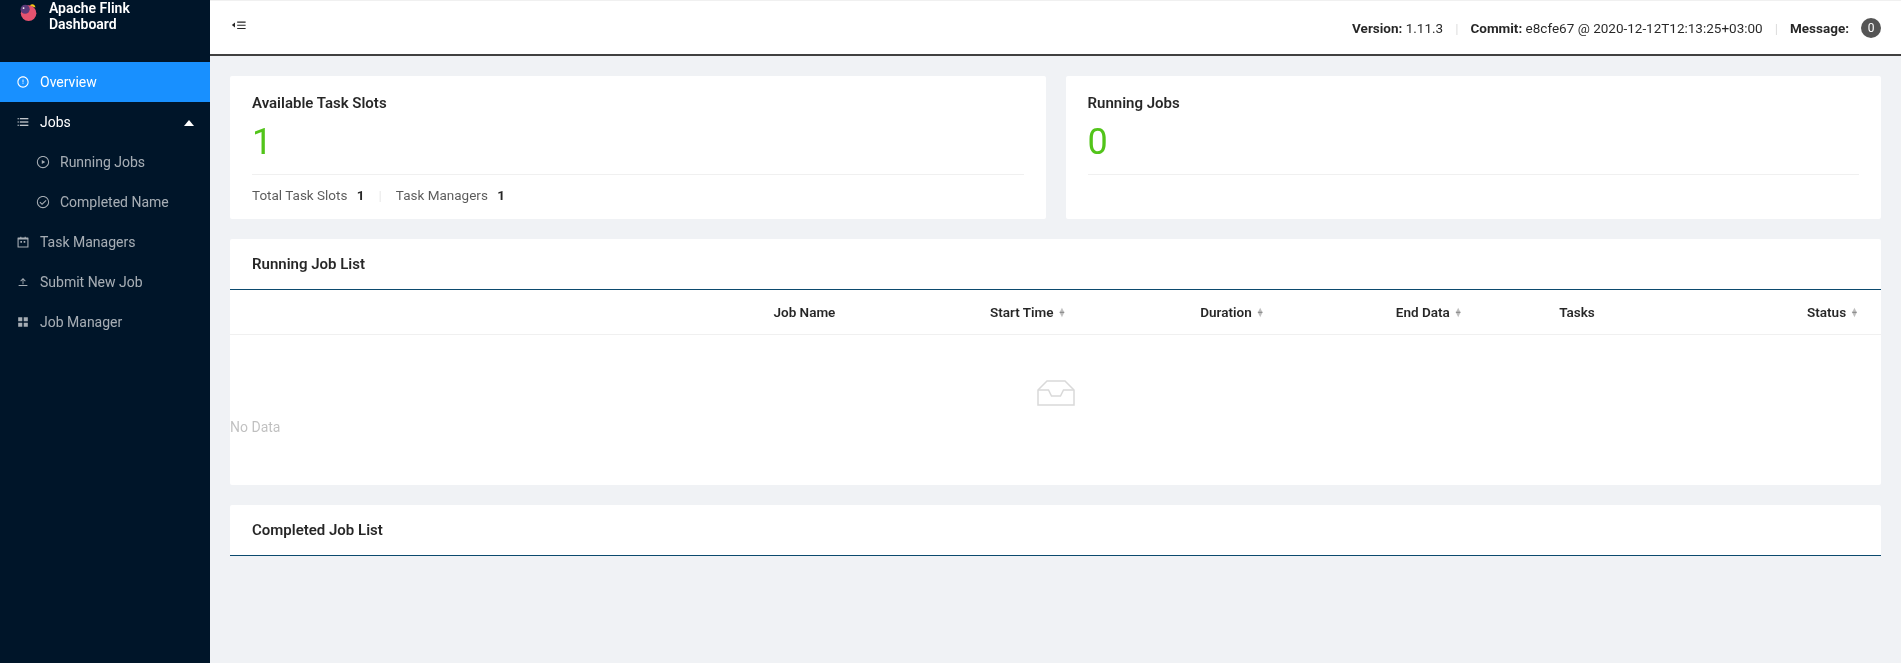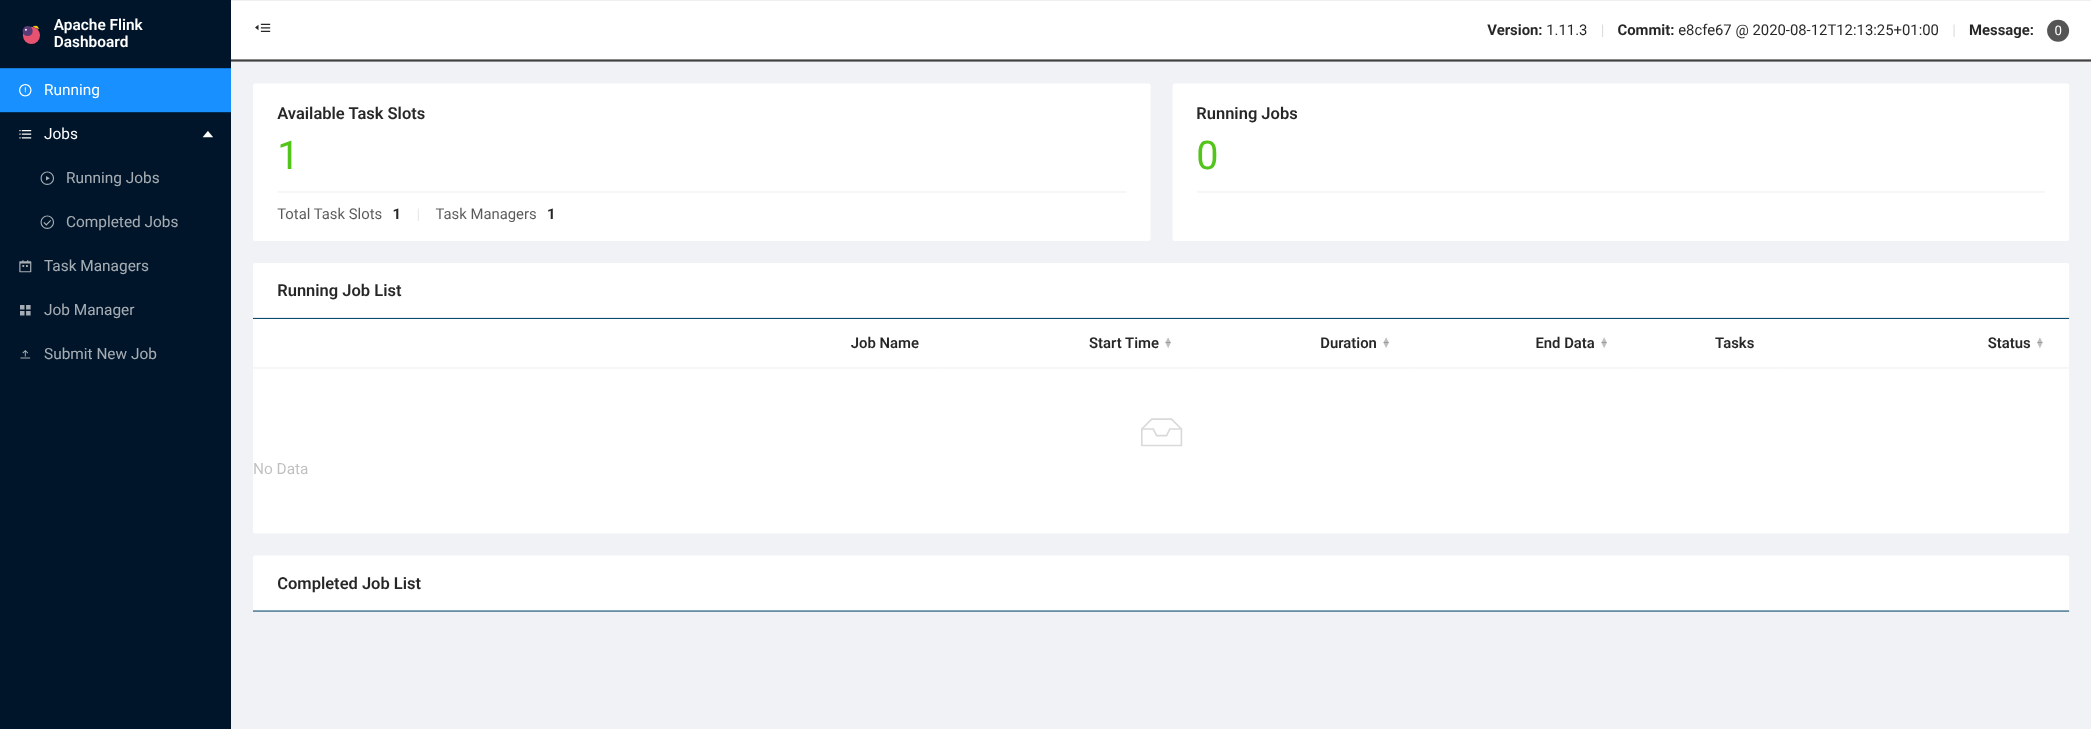--- a/index.html
+++ b/index.html
@@ -16,21 +16,20 @@
   .sidebar {
     width: 210px;
     background: #001529;
     color: rgba(255,255,255,0.65);
     display: flex;
     flex-direction: column;
     flex-shrink: 0;
   }
   .sidebar .brand {
     display: flex;
-    align-items: center;
     padding: 0 16px;
     height: 62px;
     color: #fff;
     font-weight: 600;
     font-size: 14px;
     gap: 10px;
   }
   .sidebar .logo {
     width: 24px;
     height: 24px;
@@ -189,21 +188,21 @@
     <span>Apache Flink Dashboard</span>
   </div>
 
   <ul class="menu">
     <li class="menu-item selected">
       <span class="icon">
         <svg viewBox="0 0 1024 1024" fill="currentColor">
             <path d="M512 100C284 100 100 284 100 512s184 412 412 412 412-184 412-412S740 100 512 100zm0 744c-183 0-332-149-332-332S329 180 512 180s332 149 332 332-149 332-332 332zM480 320h64v224h-64zM480 576h64v64h-64z"></path>
           </svg>
       </span>
-      <span>Running</span>
+      <span>Overview</span>
     </li>
 
     <li class="menu-group-title">
       <span class="icon">
         <svg viewBox="0 0 1024 1024" fill="currentColor">
             <path d="M120 232h80v80h-80zM280 232h624v80H280zM120 472h80v80h-80zM280 472h624v80H280zM120 712h80v80h-80zM280 712h624v80H280z"></path>
           </svg>
       </span>
       <span>Jobs</span>
       <span class="caret">
@@ -219,46 +218,46 @@
           </svg>
       </span>
       <span>Running Jobs</span>
     </li>
     <li class="menu-sub-item">
       <span class="icon">
         <svg viewBox="0 0 1024 1024" fill="currentColor">
             <path d="M512 64C264 64 64 264 64 512s200 448 448 448 448-200 448-448S760 64 512 64zm0 820c-205 0-372-167-372-372S307 140 512 140s372 167 372 372-167 372-372 372zM444 628L312 496l-56 56 188 188 324-324-56-56z"></path>
           </svg>
       </span>
-      <span>Completed Jobs</span>
+      <span>Completed Name</span>
     </li>
 
     <li class="menu-item">
       <span class="icon">
         <svg viewBox="0 0 1024 1024" fill="currentColor">
             <path d="M880 184H712v-64h-80v64H392v-64h-80v64H144c-18 0-32 14-32 32v672c0 18 14 32 32 32h736c18 0 32-14 32-32V216c0-18-14-32-32-32zM832 840H192V328h640v512zM320 440h120v120H320zM560 440h120v120H560z"></path>
           </svg>
       </span>
       <span>Task Managers</span>
     </li>
     <li class="menu-item">
       <span class="icon">
         <svg viewBox="0 0 1024 1024" fill="currentColor">
+            <path d="M480 672h64V352l116 116 46-46L512 228 318 422l46 46 116-116zM192 736h640v64H192z"></path>
+          </svg>
+      </span>
+      <span>Submit New Job</span>
+    </li>
+    <li class="menu-item">
+      <span class="icon">
+        <svg viewBox="0 0 1024 1024" fill="currentColor">
             <path d="M160 160h300v300H160zM564 160h300v300H564zM160 564h300v300H160zM564 564h300v300H564z"></path>
           </svg>
       </span>
       <span>Job Manager</span>
-    </li>
-    <li class="menu-item">
-      <span class="icon">
-        <svg viewBox="0 0 1024 1024" fill="currentColor">
-            <path d="M480 672h64V352l116 116 46-46L512 228 318 422l46 46 116-116zM192 736h640v64H192z"></path>
-          </svg>
-      </span>
-      <span>Submit New Job</span>
     </li>
   </ul>
 </aside>
 
 <div class="main">
 
   <div class="topbar">
     <span class="collapse-btn">
       <svg viewBox="0 0 1024 1024" width="18" height="18" fill="currentColor">
           <path d="M408 442h480v60H408zM408 262h480v60H408zM408 622h480v60H408zM104 452l180-140v280z"></path>
@@ -266,21 +265,21 @@
     </span>
     <div class="meta">
       <span>
         <strong>Version:</strong>
         <span>1.11.3</span>
       </span>
       <span class="sep">|</span>
       <span>
         <strong>Commit:</strong>
         <span>e8cfe67</span>
-        <span>@ 2020-08-12T12:13:25+01:00</span>
+        <span>@ 2020-12-12T12:13:25+03:00</span>
       </span>
       <span class="sep">|</span>
       <span>
         <strong>Message:</strong>
       </span>
       <span class="badge">0</span>
     </div>
   </div>
 
   <div class="content">

